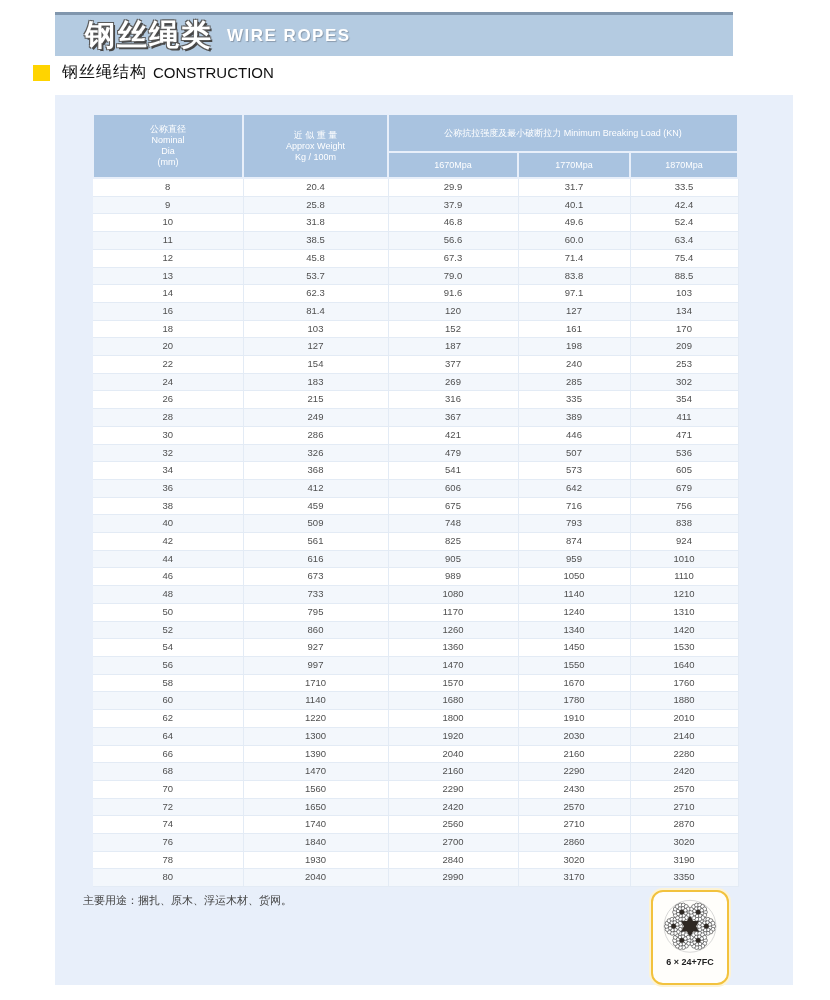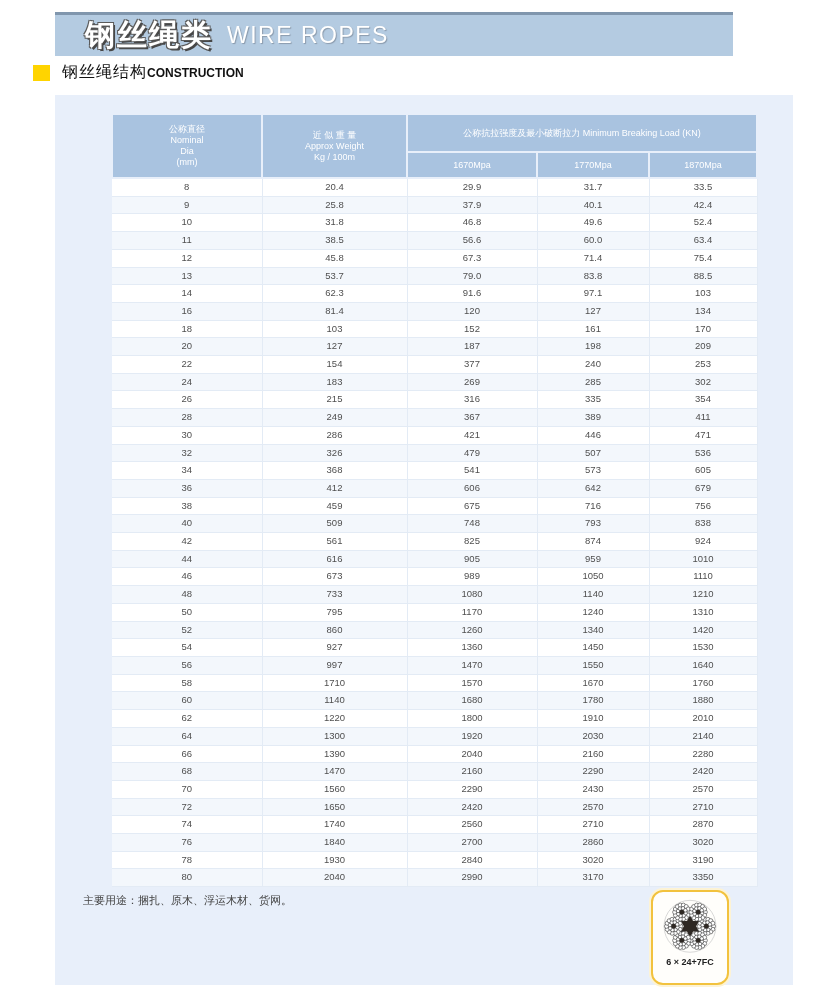--- a/index.html
+++ b/index.html
@@ -11,33 +11,33 @@
   .header-bar {
     position:absolute; left:55px; top:12px; width:678px; height:44px;
     background:#b4cbe1; border-top:3px solid #8096ad; box-sizing:border-box;
     display:flex; align-items:center;
   }
   .title-zh {
     font-size:30px; font-weight:bold; color:#ffffff; margin-left:30px; letter-spacing:2px;
     text-shadow:-1px -1px 0 #5a5a5a, 1px -1px 0 #5a5a5a, -1px 1px 0 #5a5a5a, 2px 2px 0 #474747;
   }
   .title-en {
-    font-size:23px; font-weight:normal; color:#ffffff; margin-left:14px; letter-spacing:1.5px;
+    font-size:17px; font-weight:bold; color:#ffffff; margin-left:14px; letter-spacing:1.5px;
     text-shadow:1px 1px 1px #8a9aac;
   }
   
   .section-row { position:absolute; left:33px; top:62px; display:flex; align-items:center; }
   .bullet { width:17px; height:16px; background:#ffd400; margin-right:12px; }
   .section-zh { font-size:16px; font-weight:normal; color:#111111; letter-spacing:1px; }
-  .section-en { font-size:12px; font-weight:bold; color:#111111; }
+  .section-en { font-size:15px; font-weight:normal; color:#111111; margin-left:6px; }
   
   .panel { position:absolute; left:55px; top:95px; width:738px; height:890px; background:#e8effa; }
   
   table.spec {
-    position:absolute; left:56px; top:18px; width:645px;
+    position:absolute; left:37px; top:18px; width:645px;
     border-collapse:collapse; table-layout:fixed;
   }
   table.spec thead th {
     background:#a9c3e0; color:#ffffff; font-weight:normal; font-size:9px;
     line-height:11px; padding:0; text-align:center; border:2px solid #e8effa;
   }
   table.spec thead th.rowspan-cell { height:62px; }
   table.spec thead th.group-cell { height:36px; }
   table.spec thead tr.tier2 th { height:24px; }
   table.spec tbody td {

